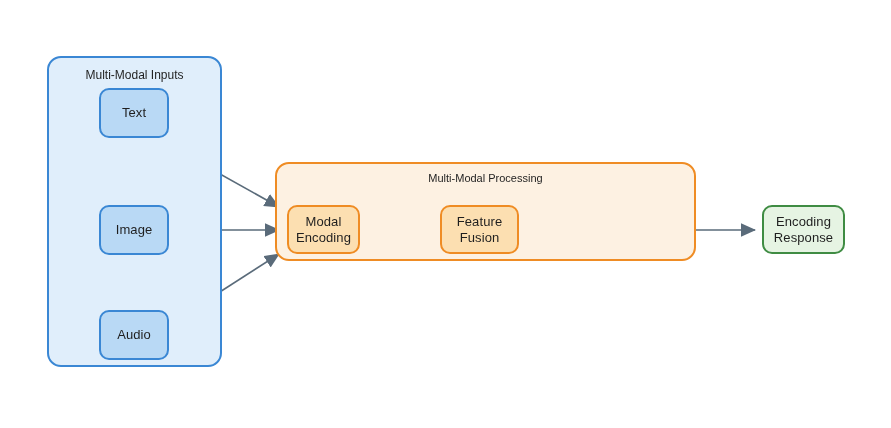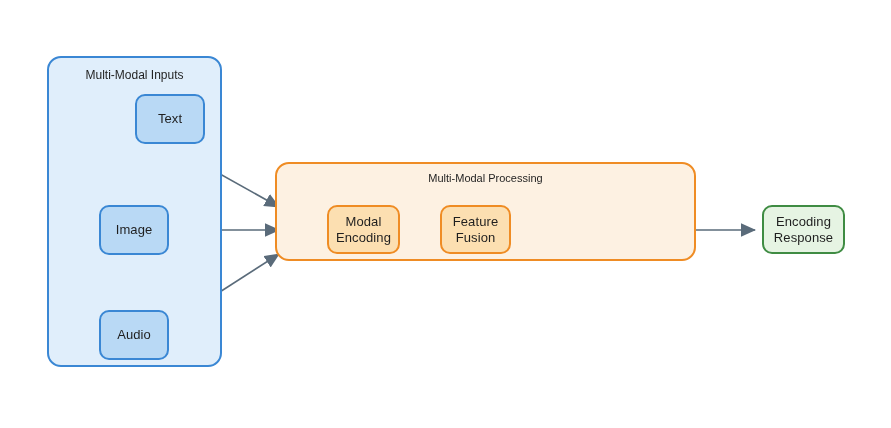--- a/index.html
+++ b/index.html
@@ -88,26 +88,26 @@
   }
   .node.proc-node {
     background: #fcdfb1;
     border: 2px solid #ef8c24;
   }
   .node.output-node {
     background: #e6f4e3;
     border: 2px solid #3f8c43;
   }
 
-  #node-text   { left: 99px;  top: 94px;  width: 70px; height: 50px; margin-left: 36px; }
+  #node-text   { left: 99px;  top: 88px;  width: 70px; height: 50px; }
   #node-image  { left: 99px;  top: 205px; width: 70px; height: 50px; }
   #node-audio  { left: 99px;  top: 310px; width: 70px; height: 50px; }
 
-  #node-modal-encoding      { left: 287px; top: 205px; width: 73px;  height: 49px; margin-left: 40px; }
-  #node-feature-fusion      { left: 440px; top: 205px; width: 71px;  height: 49px; }
+  #node-modal-encoding      { left: 287px; top: 205px; width: 73px;  height: 49px; }
+  #node-feature-fusion      { left: 440px; top: 205px; width: 79px;  height: 49px; }
   #node-cross-modal         { left: 587px; top: 205px; width: 96px;  height: 49px; }
 
   #node-unified-response    { left: 762px; top: 205px; width: 83px;  height: 49px; }
 
   .node span { display: block; }
 </style>
 </head>
 <body>
 
 <div id="canvas">

